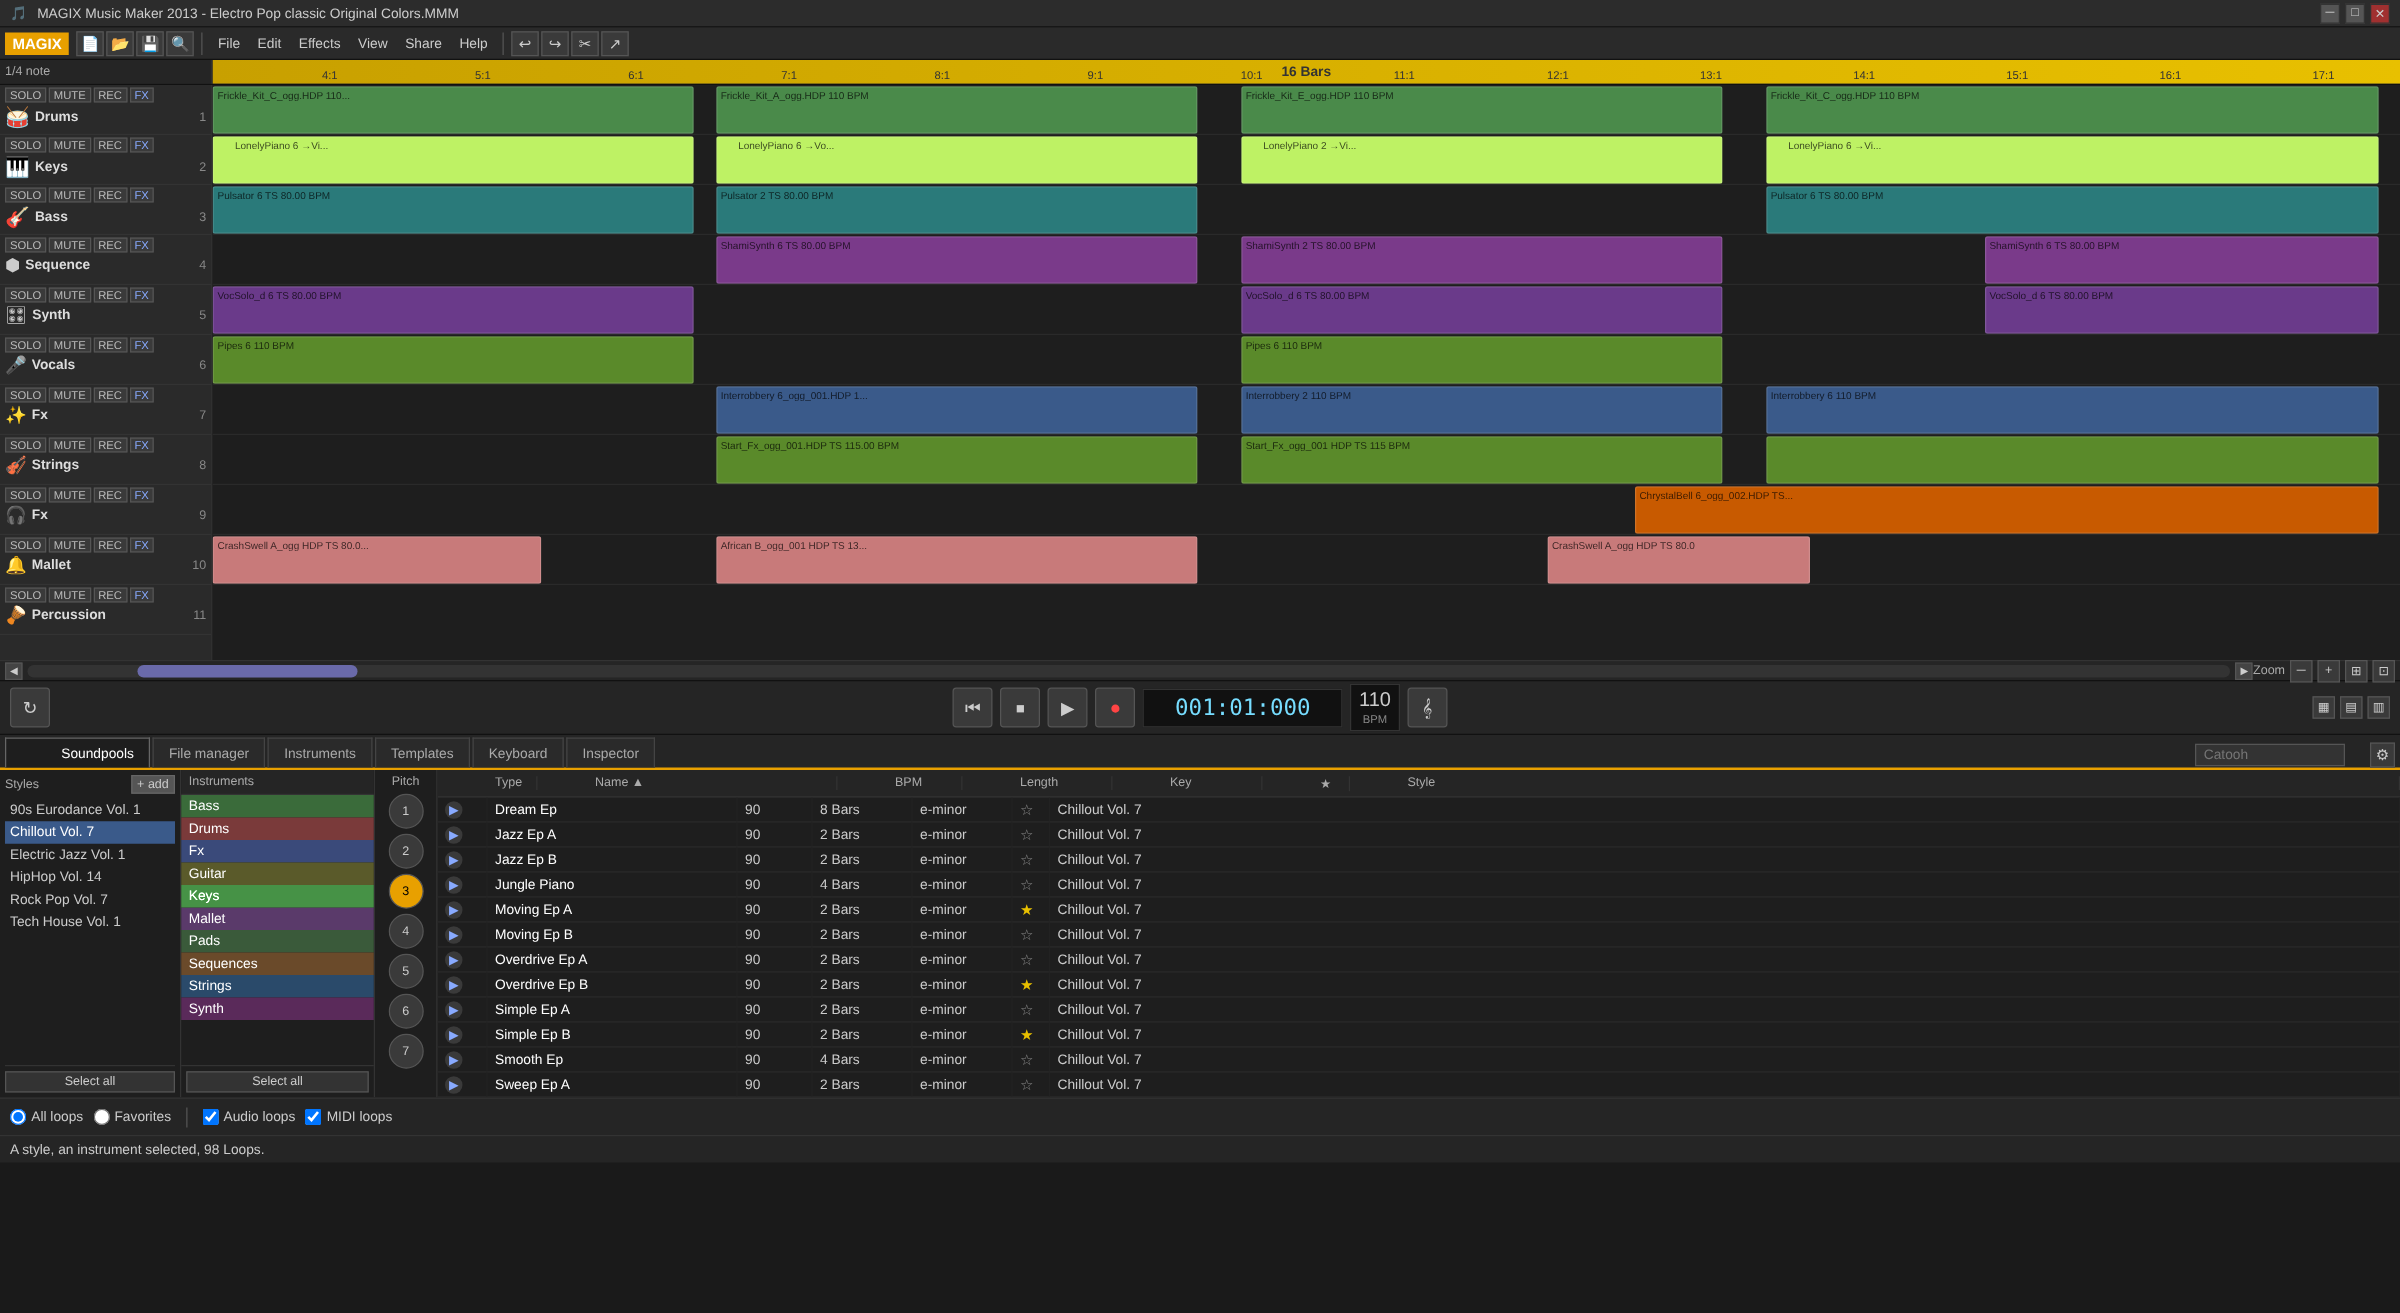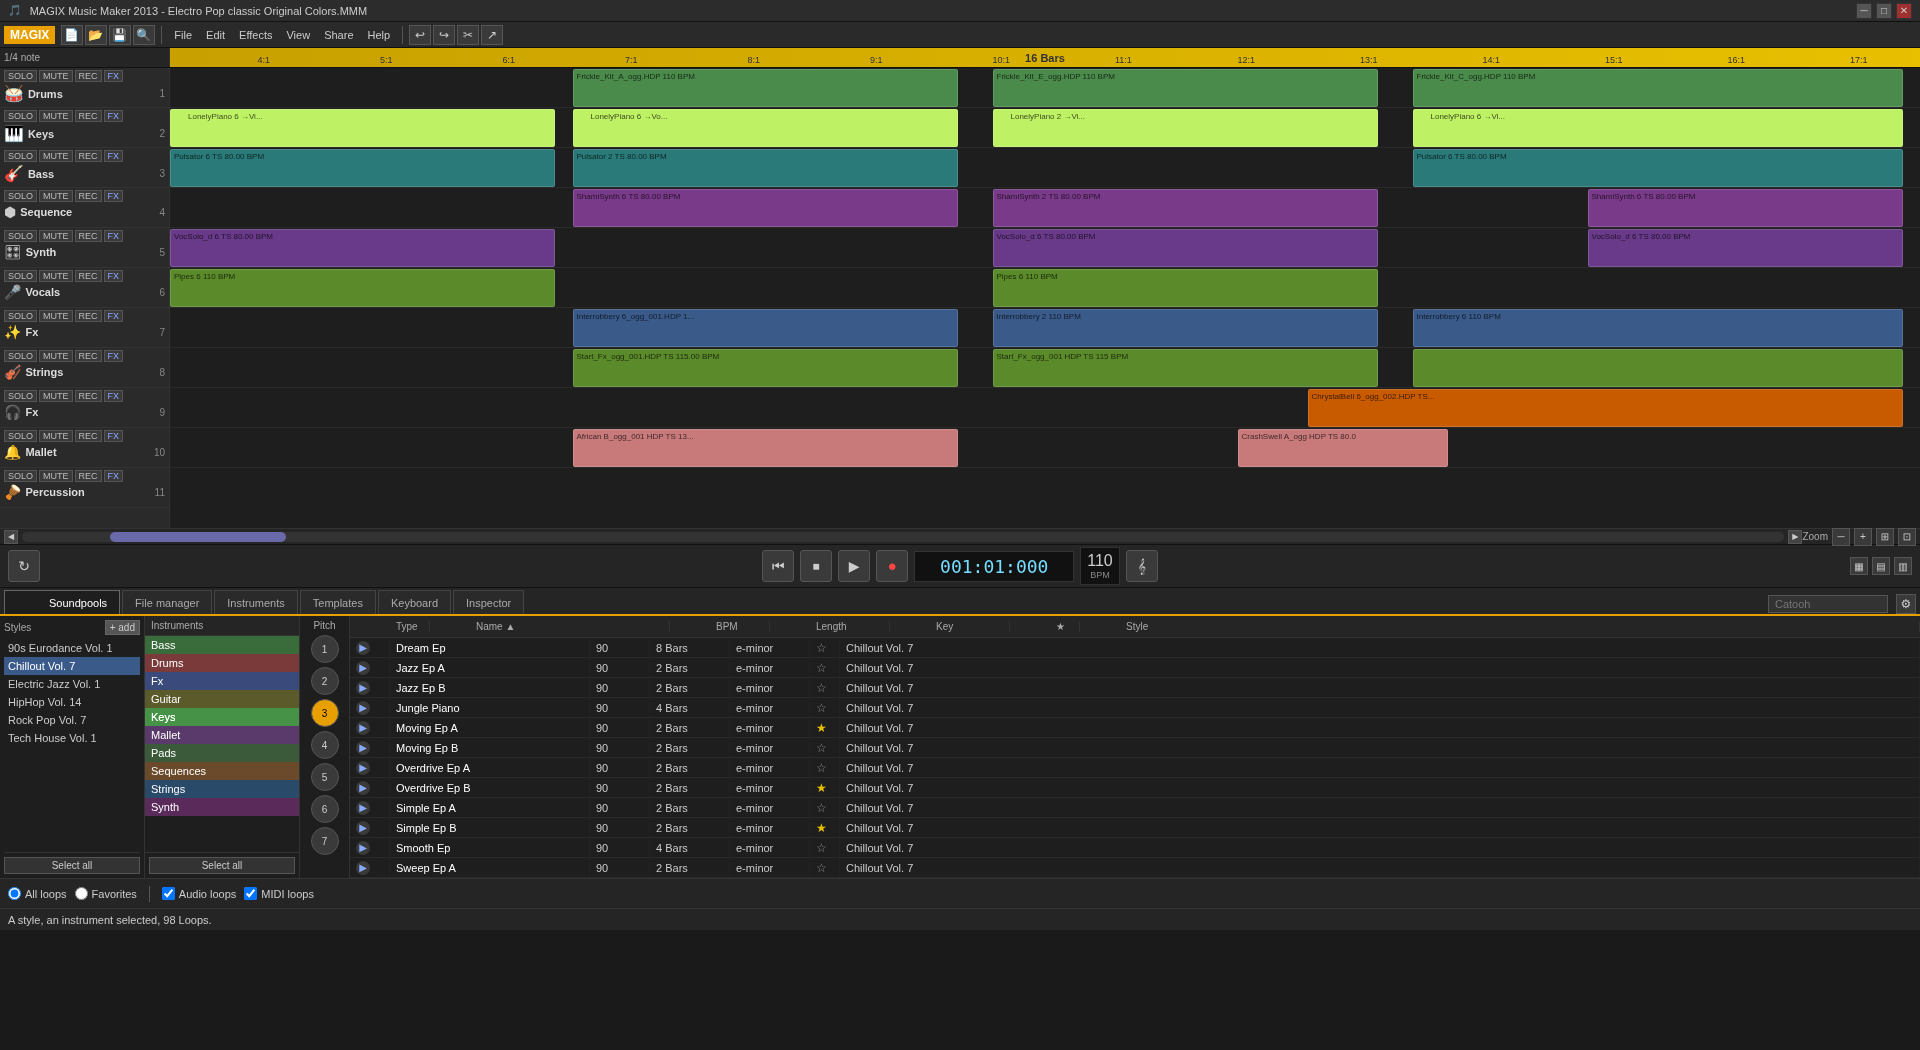--- a/index.html
+++ b/index.html
@@ -49,21 +49,21 @@
     #timecode { background: #111; color: #7df; font-family: monospace; font-size: 18px; padding: 4px 10px; border: 1px solid #333; min-width: 160px; text-align: center; }
     .bpm-display { background: #111; color: #ccc; font-size: 11px; padding: 4px 6px; border: 1px solid #333; text-align: center; }
     
     
     #bottom-panel { background: #1e1e1e; flex: 1; display: flex; flex-direction: column; min-height: 280px; }
     
     
     #panel-tabs { display: flex; background: #252525; border-bottom: 2px solid #e8a000; height: 28px; align-items: flex-end; padding: 0 4px; gap: 2px; }
     .panel-tab { padding: 4px 12px; cursor: pointer; font-size: 11px; color: #aaa; border: 1px solid #444; border-bottom: none; background: #2a2a2a; height: 24px; display: flex; align-items: center; }
     .panel-tab.active { background: #1e1e1e; color: #fff; border-color: #666; padding-left: 44px; }
-    .tab-search { margin-left: auto; display: flex; align-items: center; gap: 8px; }
+    .tab-search { margin-left: auto; display: flex; align-items: center; gap: 20px; }
     .tab-search input { background: #333; border: 1px solid #555; color: #ccc; padding: 2px 6px; font-size: 11px; width: 120px; }
     
     
     #panel-content { display: flex; flex: 1; overflow: hidden; }
     
     
     #styles-panel { width: 145px; border-right: 1px solid #333; padding: 4px; display: flex; flex-direction: column; }
     .styles-header { font-size: 10px; color: #aaa; margin-bottom: 4px; display: flex; align-items: center; justify-content: space-between; }
     .add-btn { background: #555; color: #ccc; border: 1px solid #666; padding: 1px 4px; font-size: 10px; cursor: pointer; }
     .style-item { padding: 3px 4px; cursor: pointer; font-size: 11px; color: #ccc; }
@@ -360,20 +360,21 @@
           <span style="font-size:14px;">🪘</span>
           <span class="track-name">Percussion</span>
           <span class="track-num">11</span>
         </div>
       </div>
     </div>
 
     <div id="track-content">
 
       <div class="track-row">
+        <div class="seg green" style="left:0;width:22%;font-size:8px;">Frickle_Kit_C_ogg.HDP 110...</div>
         <div class="seg green" style="left:23%;width:22%;font-size:8px;">Frickle_Kit_A_ogg.HDP 110 BPM</div>
         <div class="seg green" style="left:47%;width:22%;font-size:8px;">Frickle_Kit_E_ogg.HDP 110 BPM</div>
         <div class="seg green" style="left:71%;width:28%;font-size:8px;">Frickle_Kit_C_ogg.HDP 110 BPM</div>
       </div>
 
       <div class="track-row">
         <div class="seg yellow" style="left:0;width:22%;font-size:8px;">LonelyPiano 6 →Vi...</div>
         <div class="seg yellow" style="left:23%;width:22%;font-size:8px;">LonelyPiano 6 →Vo...</div>
         <div class="seg yellow" style="left:47%;width:22%;font-size:8px;">LonelyPiano 2 →Vi...</div>
         <div class="seg yellow" style="left:71%;width:28%;font-size:8px;">LonelyPiano 6 →Vi...</div>
@@ -413,20 +414,21 @@
         <div class="seg lime" style="left:23%;width:22%;font-size:8px;">Start_Fx_ogg_001.HDP TS 115.00 BPM</div>
         <div class="seg lime" style="left:47%;width:22%;font-size:8px;">Start_Fx_ogg_001 HDP TS 115 BPM</div>
         <div class="seg lime" style="left:71%;width:28%;font-size:8px;"></div>
       </div>
 
       <div class="track-row">
         <div class="seg orange" style="left:65%;width:34%;font-size:8px;">ChrystalBell 6_ogg_002.HDP TS...</div>
       </div>
 
       <div class="track-row">
+        <div class="seg salmon" style="left:0;width:15%;font-size:8px;">CrashSwell A_ogg HDP TS 80.0...</div>
         <div class="seg salmon" style="left:23%;width:22%;font-size:8px;">African B_ogg_001 HDP TS 13...</div>
         <div class="seg salmon" style="left:61%;width:12%;font-size:8px;">CrashSwell A_ogg HDP TS 80.0</div>
       </div>
     </div>
   </div>
 </div>
 
 <div id="scroll-bar">
   <div class="scroll-arrow">◀</div>
   <div class="scroll-track">

